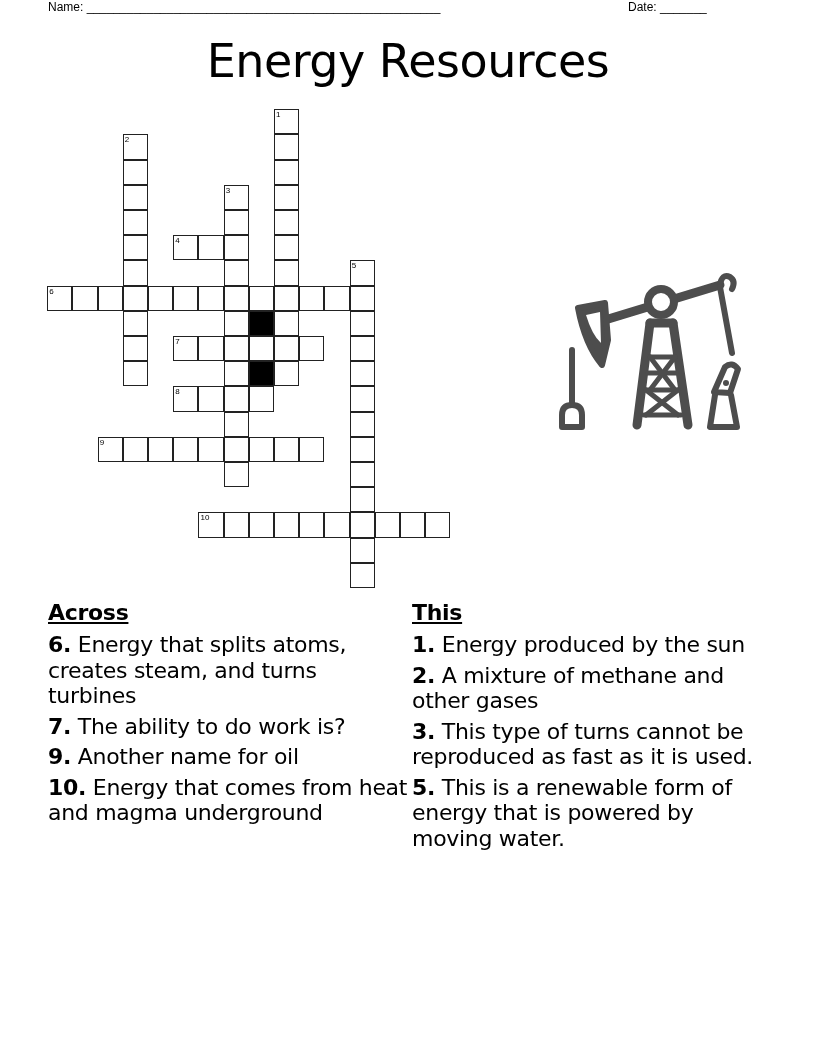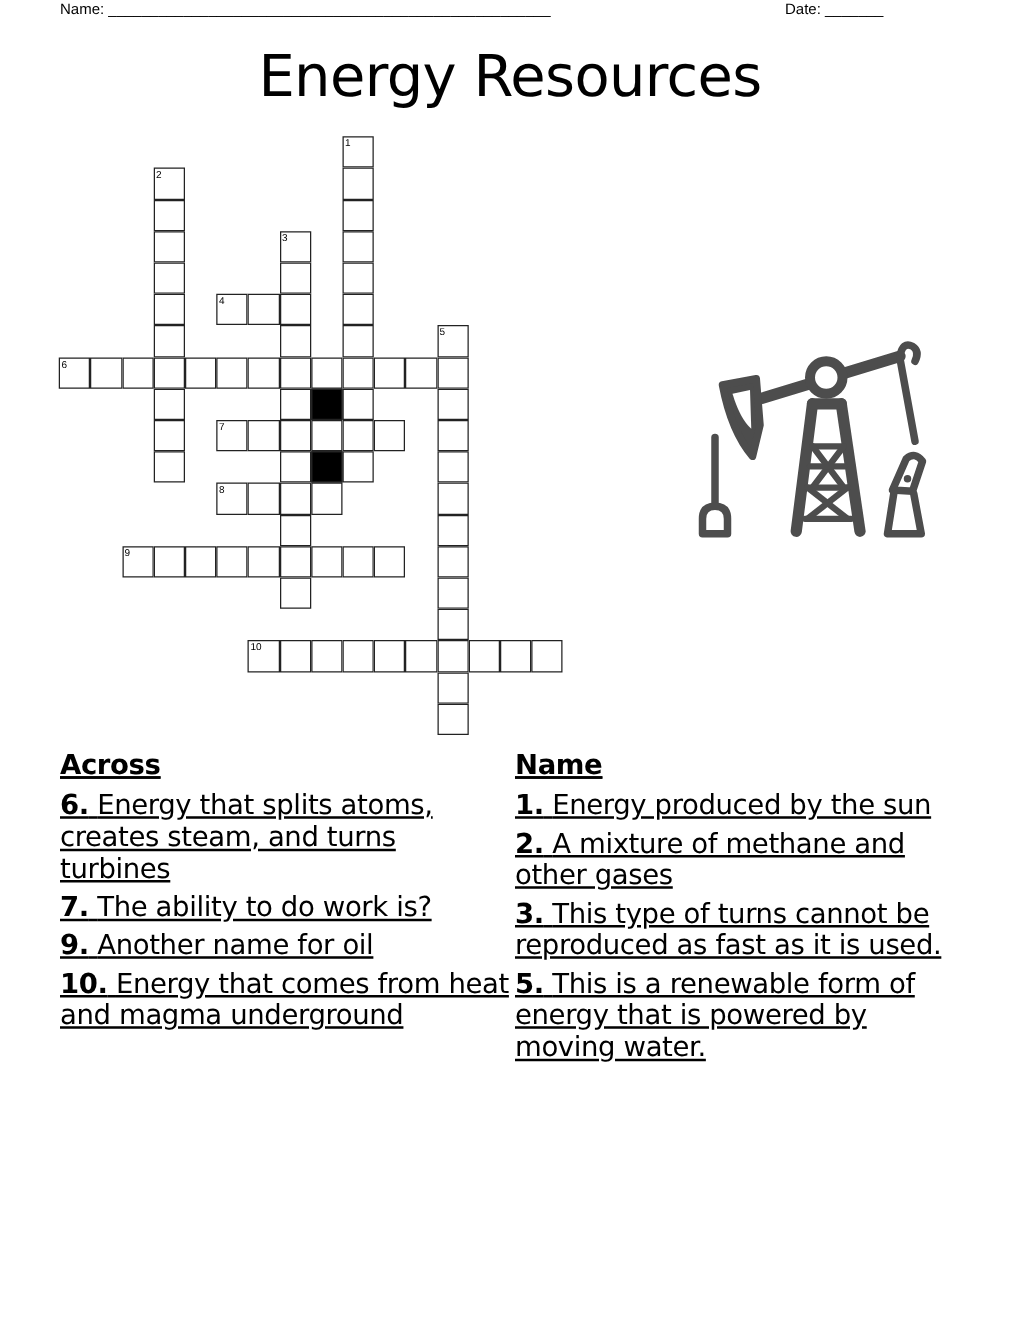--- a/index.html
+++ b/index.html
@@ -6,21 +6,21 @@
   body { width:816px; height:1056px; position:relative; overflow:hidden; font-family:"DejaVu Sans", sans-serif; color:#000; }
   .header { position:absolute; top:0; left:48px; width:700px; height:18px; font-family:"Liberation Sans", sans-serif; font-size:12px; }
   .header .name { position:absolute; left:0; top:0; }
   .header .date { position:absolute; left:580px; top:0; }
   .title { position:absolute; top:34px; left:0; width:816px; text-align:center; font-size:46px; font-family:"DejaVu Sans", sans-serif; font-weight:normal; letter-spacing:-0.5px; }
   #grid { position:absolute; left:48px; top:110px; }
   .cell { position:absolute; width:25.2px; height:25.2px; box-sizing:border-box; border:1.5px solid #222; background:#fff; margin-left:-0.75px; margin-top:-0.75px; }
   .cell.black { background:#000; }
   .cell .num { position:absolute; left:1px; top:0px; font-size:8px; font-family:"Liberation Sans", sans-serif; line-height:9px; }
   .icon-wrap { position:absolute; left:550px; top:265px; width:205px; height:170px; }
-  .clues { position:absolute; top:600px; font-size:22px; line-height:25.5px; font-family:"DejaVu Sans", sans-serif; letter-spacing:-0.3px;text-decoration:underline; }
+  .clues { position:absolute; top:600px; font-size:22px; line-height:25.5px; font-family:"DejaVu Sans", sans-serif; letter-spacing:-0.3px; }
   .clues.across { left:48px; width:360px; }
   .clues.down { left:412px; width:360px; }
   .clues h2 { margin:0 0 6px 0; font-size:22px; font-weight:bold; text-decoration:underline; line-height:26px; }
   .clue { margin-bottom:5px; }
   .clue b { font-weight:bold; }
 </style>
 </head>
 <body>
 
 <div class="header">
@@ -175,20 +175,20 @@
   <h2>Across</h2>
   <div id="across-list">
       <div class="clue"><b>6.</b> <span>Energy that splits atoms, creates steam, and turns turbines</span></div>
       <div class="clue"><b>7.</b> <span>The ability to do work is?</span></div>
       <div class="clue"><b>9.</b> <span>Another name for oil</span></div>
       <div class="clue"><b>10.</b> <span>Energy that comes from heat and magma underground</span></div>
     </div>
 </div>
 
 <div class="clues down">
-  <h2>Name</h2>
+  <h2>This</h2>
   <div id="down-list">
       <div class="clue"><b>1.</b> <span>Energy produced by the sun</span></div>
       <div class="clue"><b>2.</b> <span>A mixture of methane and other gases</span></div>
       <div class="clue"><b>3.</b> <span>This type of turns cannot be reproduced as fast as it is used.</span></div>
       <div class="clue"><b>5.</b> <span>This is a renewable form of energy that is powered by moving water.</span></div>
     </div>
 </div>
 
 </body></html>

